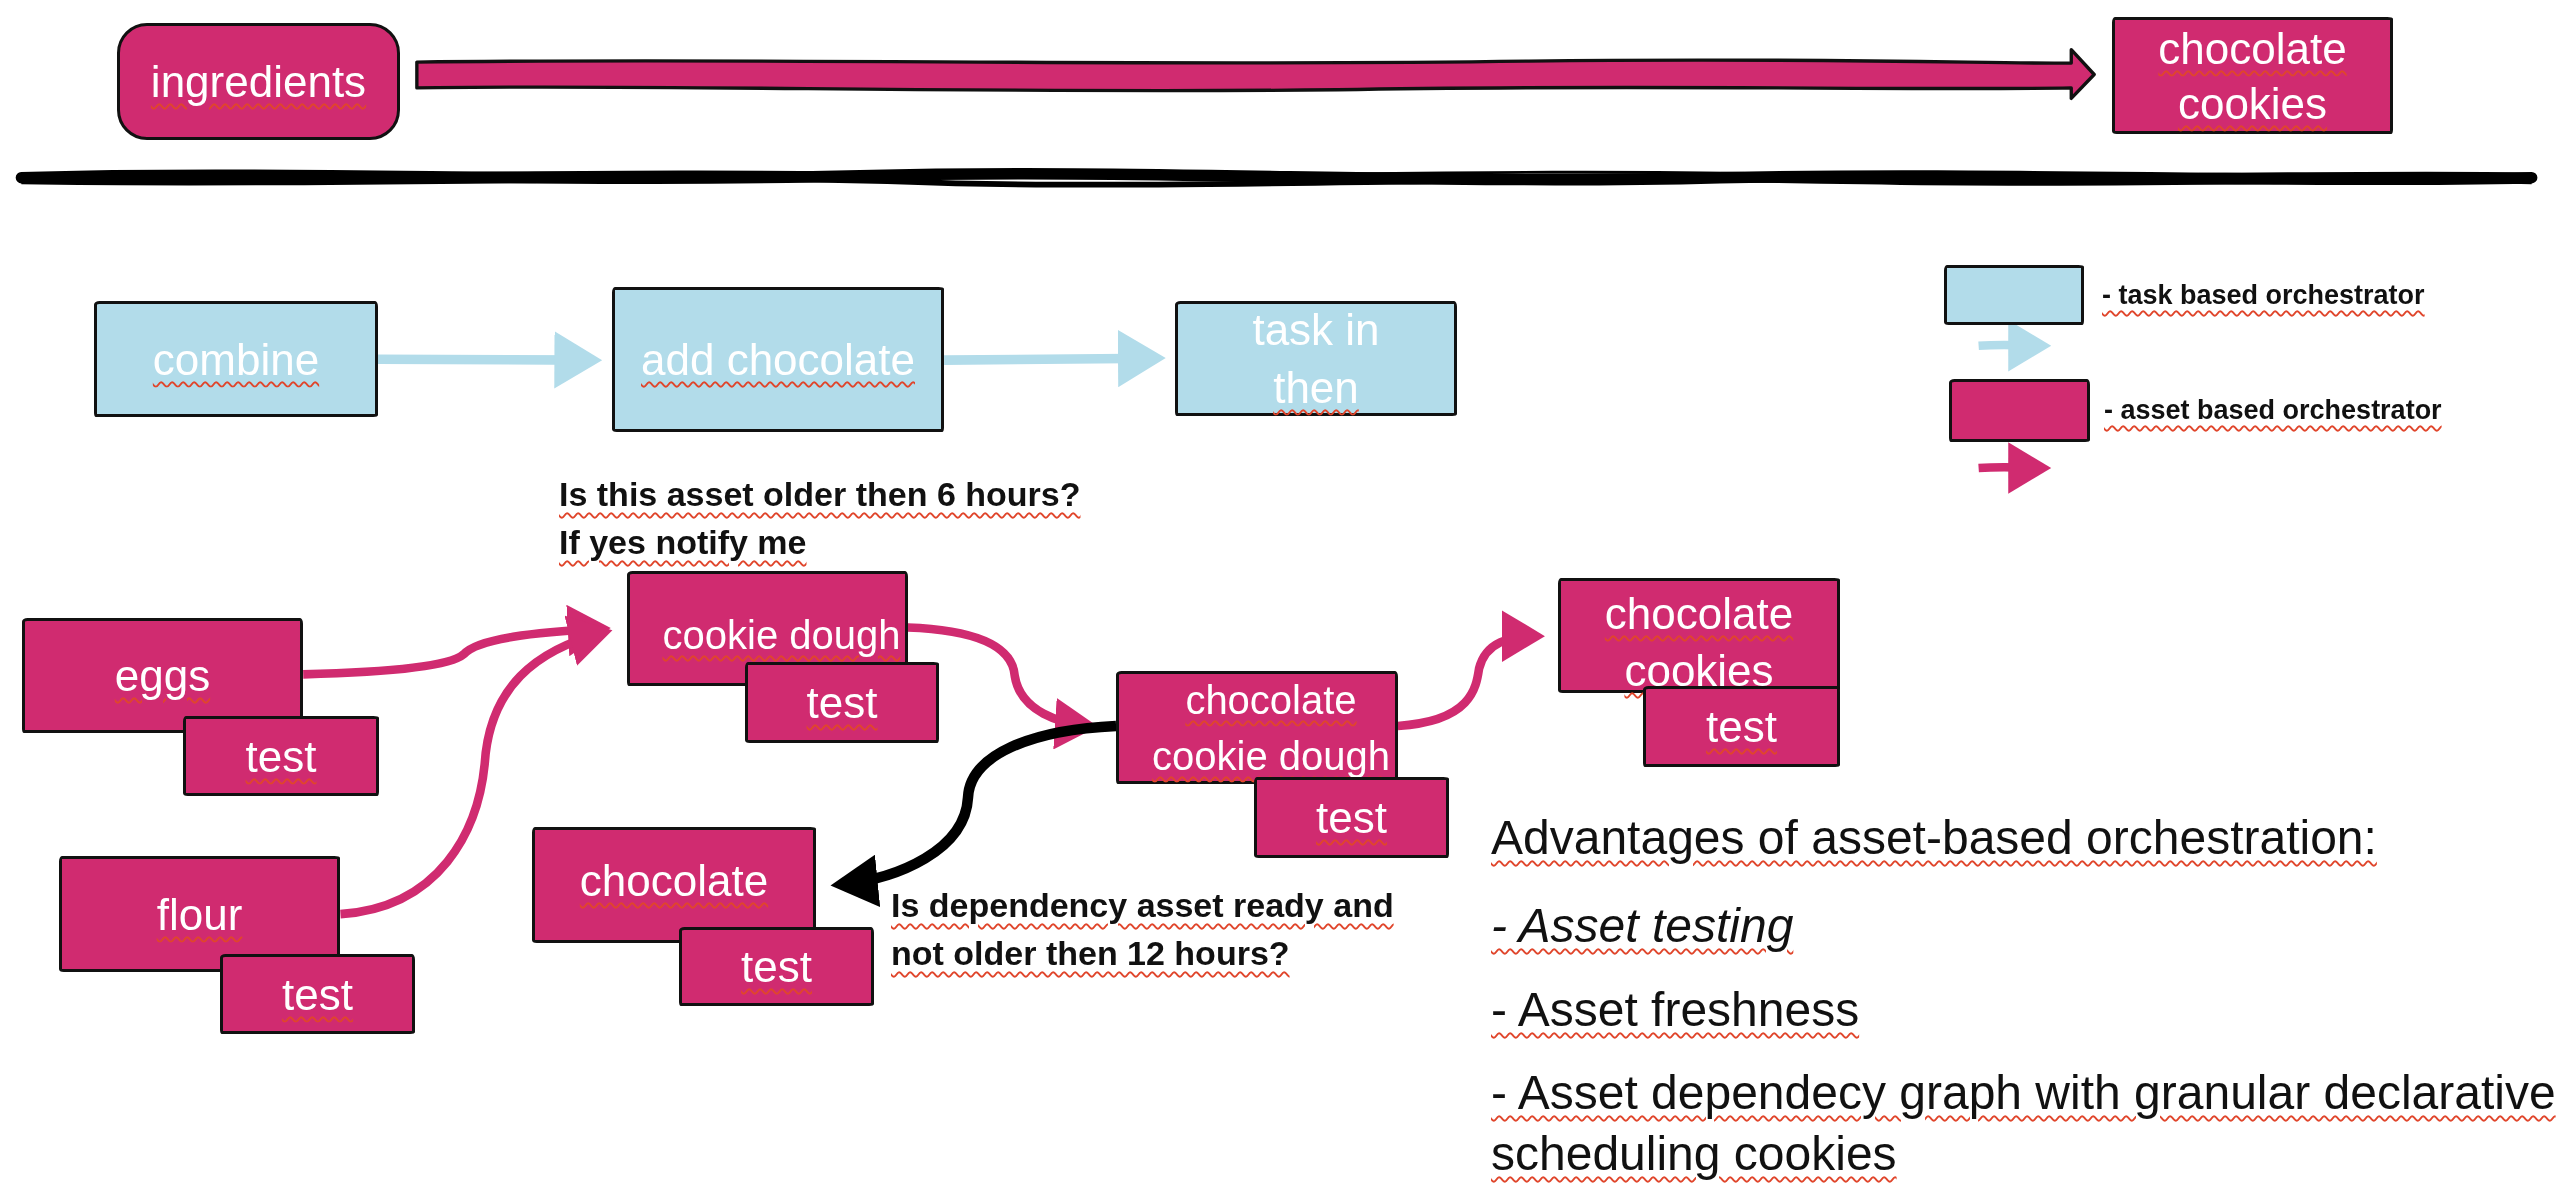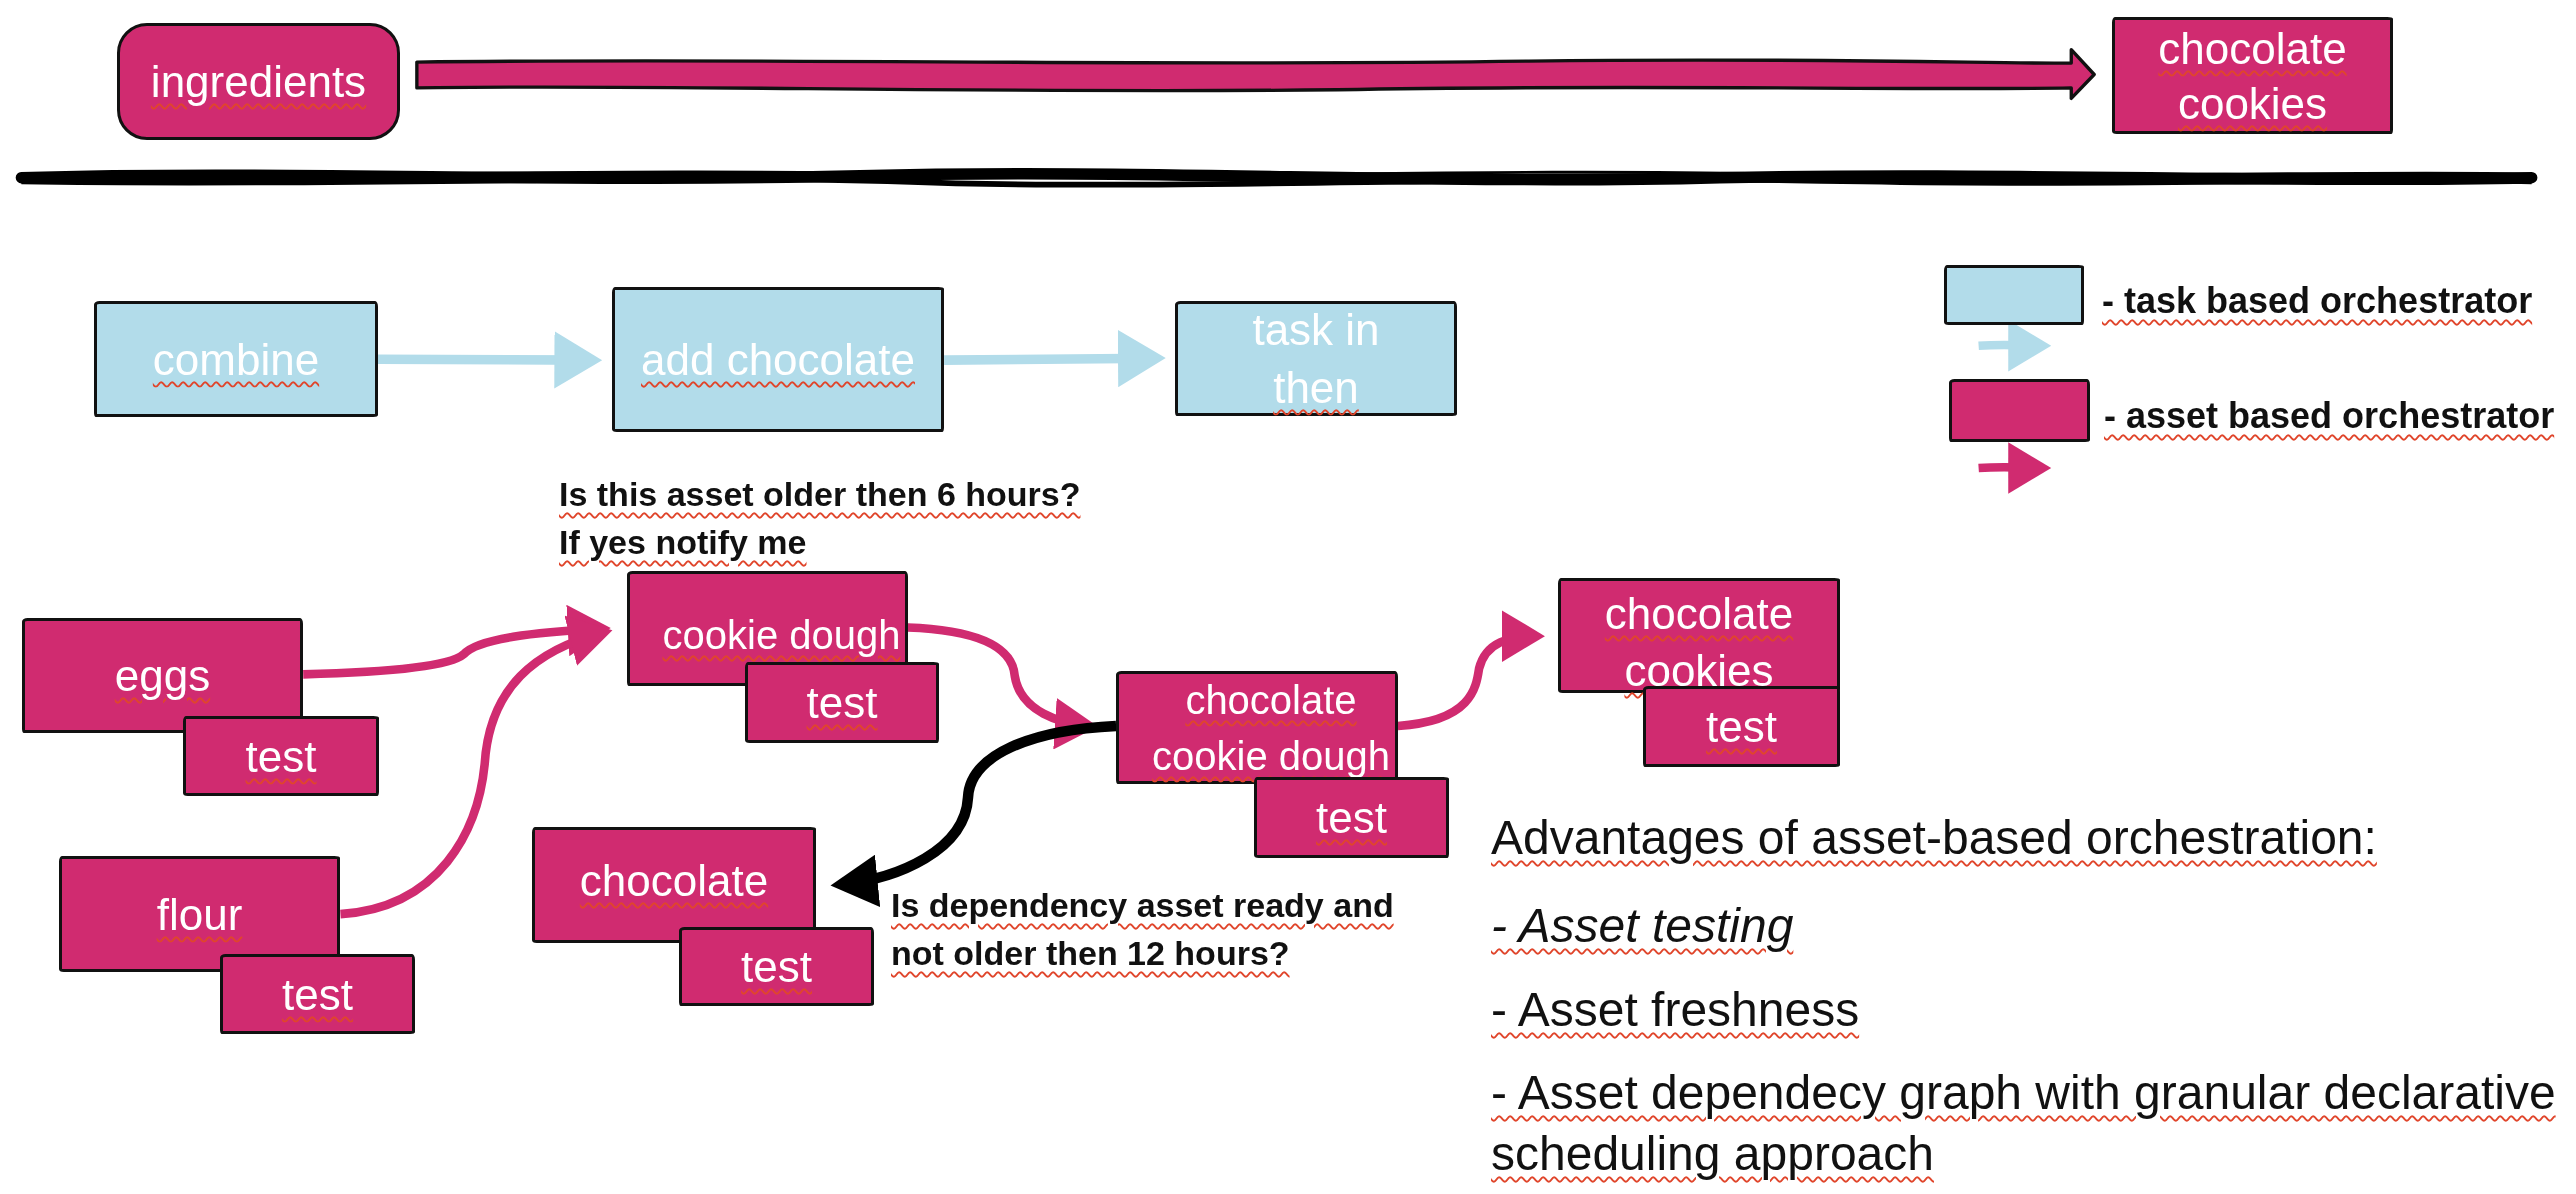--- a/index.html
+++ b/index.html
@@ -12,21 +12,21 @@
   .blue { background: #b2dcea; }
   .box span { text-decoration: underline wavy #e0452b; text-decoration-thickness: 1.9px;
               text-underline-offset: 5.7px; }
   .lg { font-size: 44px; }
   .md { font-size: 40px; padding-left: 28px; }
   .wobble1 { border-radius: 5.7px 2.9px 4.8px 1.9px / 3.8px 5.7px 1.9px 4.8px; }
   .wobble2 { border-radius: 2.9px 5.7px 1.9px 4.8px / 5.7px 1.9px 4.8px 2.9px; }
   svg.overlay { position: absolute; left: 0; top: 0; pointer-events: none; }
   .note { position: absolute; font-weight: bold; color: #111; font-size: 34px; line-height: 48px; white-space: nowrap; }
   .note span, .legend-text span, .adv span { text-decoration: underline wavy #e0452b; text-decoration-thickness: 1.9px; text-underline-offset: 5.7px; }
-  .legend-text { position: absolute; font-weight: bold; color: #111; font-size: 36px; white-space: nowrap; }
+  .legend-text { position: absolute; font-weight: bold; color: #111; font-size: 27px; white-space: nowrap; }
   .adv { position: absolute; left: 1491px; color: #111; font-size: 48px; white-space: nowrap; text-align: right; }
 </style>
 </head>
 <body>
 
 <svg class="overlay" width="2576" height="1194" viewBox="0 0 2696 1250">
   <defs>
     <marker id="ahPink" markerWidth="6" markerHeight="6" refX="4" refY="3" orient="auto" markerUnits="strokeWidth">
       <path d="M0,0 L5,3 L0,6 Z" fill="#d02b70"></path>
     </marker>
@@ -147,15 +147,15 @@
 <div class="adv" style="top:898px;font-style:italic;">
   <span>- Asset testing</span>
 </div>
 <div class="adv" style="top:982px;">
   <span>- Asset freshness</span>
 </div>
 <div class="adv" style="top:1065px;">
   <span>- Asset dependecy graph with granular declarative</span>
 </div>
 <div class="adv" style="top:1126px;">
-  <span>scheduling approach</span>
+  <span>scheduling cookies</span>
 </div>
 
 
 </body></html>

